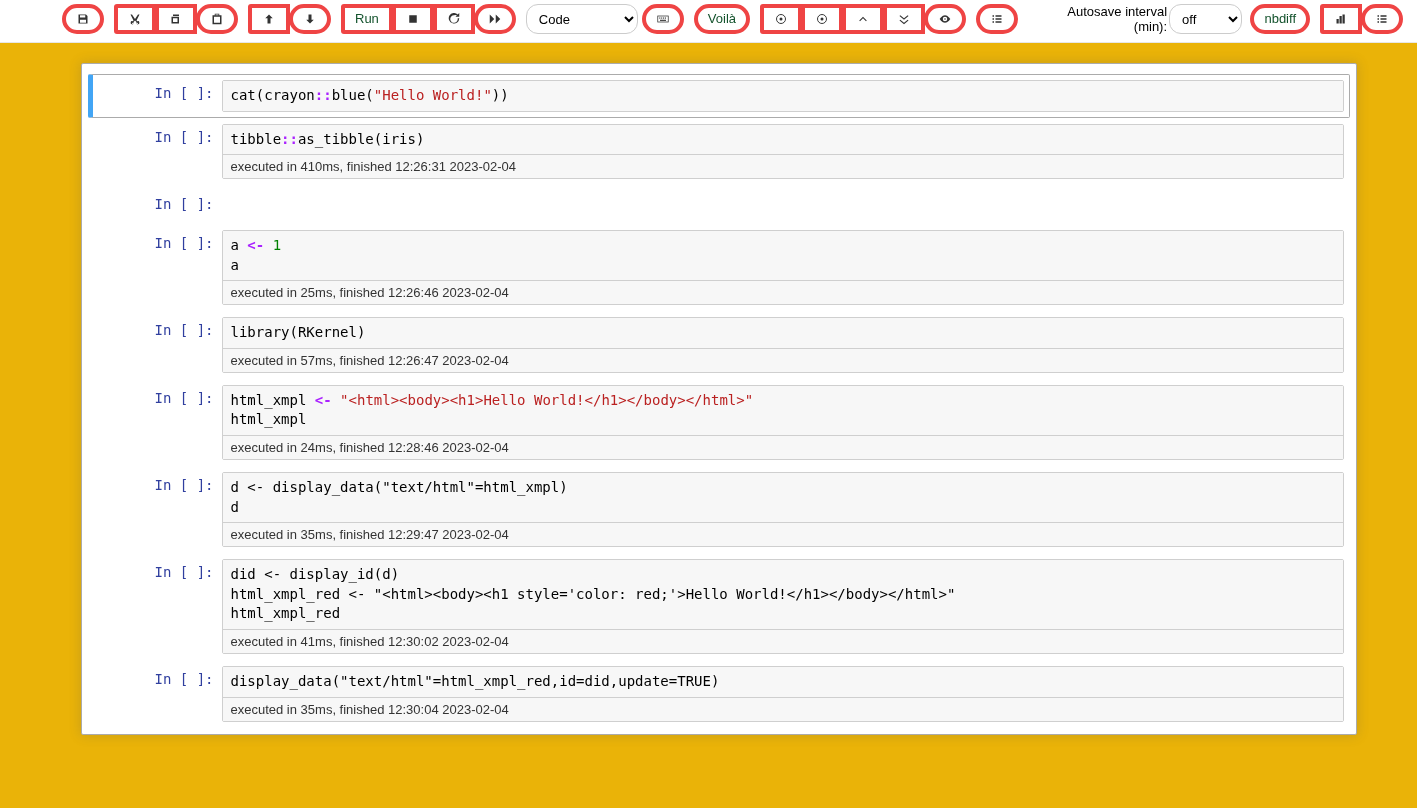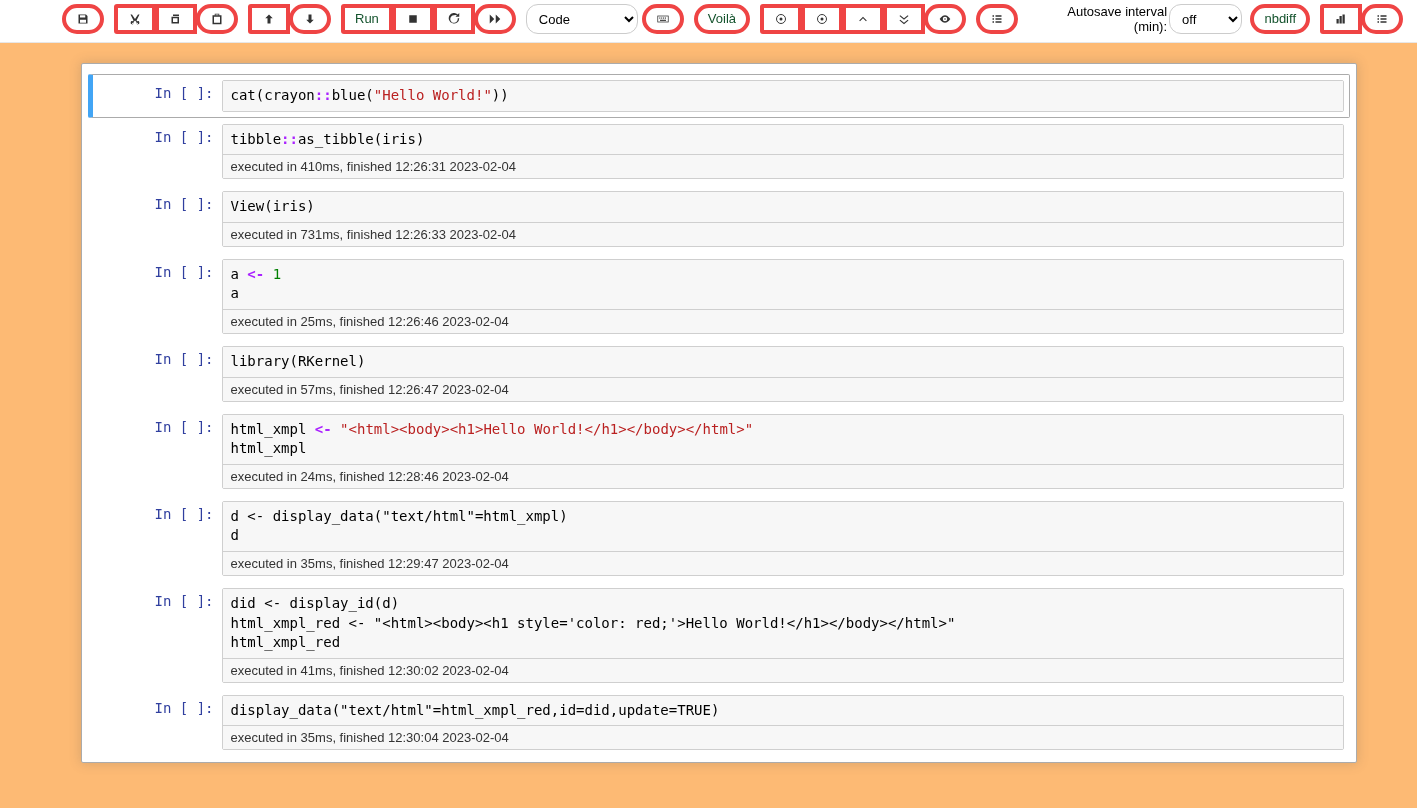--- a/index.html
+++ b/index.html
@@ -45,21 +45,21 @@
   border-radius: 12px;
   height: 30px;
   padding: 4px 8px;
   font-size: 13px;
 }
 .celltype { width: 112px; }
 .autosave-label { font-size: 13px; margin-left: 4px; margin-right: -2px; text-align: right; }
 .autosave-select { width: 74px; }
 
 .notebook-container {
-  background: #fdba74;
+  background: #eab308;
   padding-top: 20px;
   min-height: calc(100vh - 44px);
   padding-left: 20px;
 }
 .notebook {
   background: #fff;
   margin: 0 auto;
   width: 1276px;
   border: 1px solid #ababab;
   border-radius: 2px;
@@ -271,24 +271,20 @@
       </div>
       <div class="cell">
         <div class="prompt-col">In [ ]:</div>
         <div class="cell-body">
           <div class="code-area">tibble<span class="tok-op">::</span>as_tibble(iris)</div>
           <div class="timing">executed in 410ms, finished 12:26:31 2023-02-04</div>
         </div>
       </div>
       <div class="cell">
         <div class="prompt-col">In [ ]:</div>
-        <div class="cell-body">
-          <div class="code-area">View(iris)</div>
-          <div class="timing">executed in 731ms, finished 12:26:33 2023-02-04</div>
-        </div>
       </div>
       <div class="cell">
         <div class="prompt-col">In [ ]:</div>
         <div class="cell-body">
           <div class="code-area">a <span class="tok-op">&lt;-</span> <span class="tok-num">1</span>
 a</div>
           <div class="timing">executed in 25ms, finished 12:26:46 2023-02-04</div>
         </div>
       </div>
       <div class="cell">

